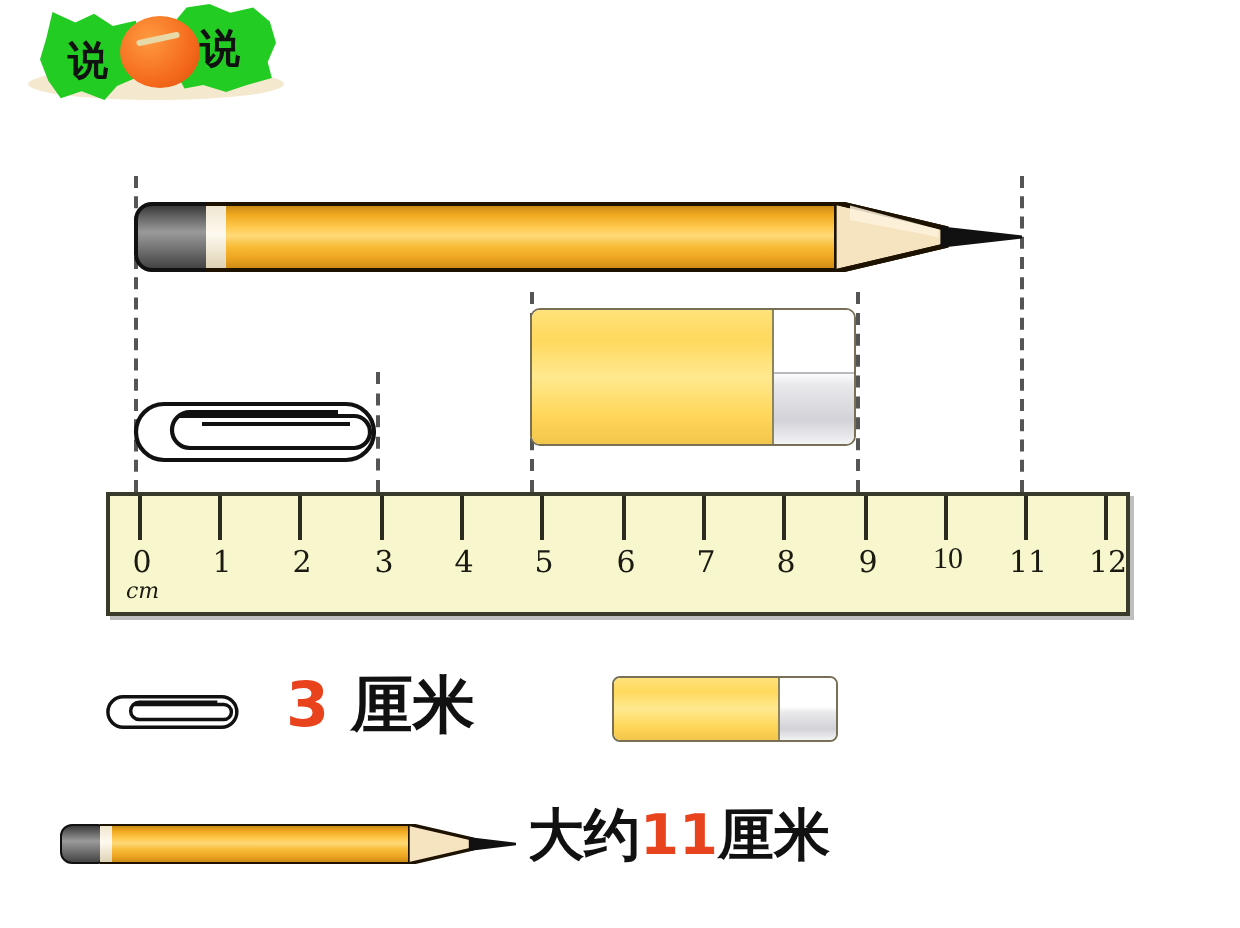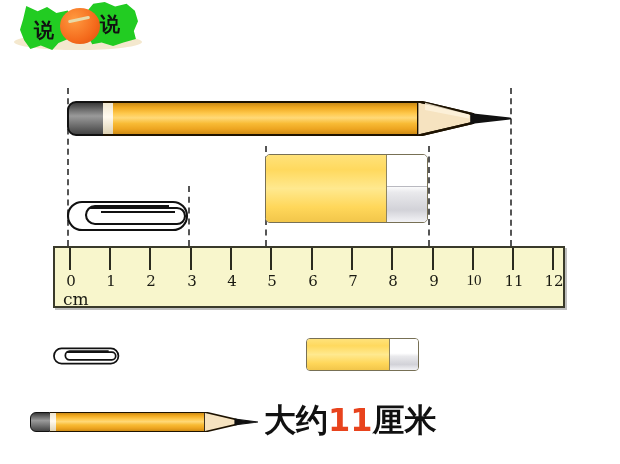--- a/index.html
+++ b/index.html
@@ -199,35 +199,36 @@
     position: absolute;
     font-family: "DejaVu Serif", "Liberation Serif", serif;
     font-size: 15px;
     color: #1a1a12;
     transform: translateX(-50%);
     white-space: nowrap;
   }
   .cm-label {
     position: absolute;
     font-family: "DejaVu Serif", "Liberation Serif", serif;
-    font-size: 17px;
+    font-size: 11px;
     color: #1a1a12;
+    font-style: italic;
   }
 
   
   .ans-text {
     position: absolute;
     font-size: 31px;
     font-weight: bold;
     color: #111111;
     white-space: nowrap;
     line-height: 1;
   }
   .ans-text .num { color: #e8431d; }
-  .ans-text.big { font-size: 32px; }
+  .ans-text.big { font-size: 28px; }
 
   .mini-eraser {
     position: absolute;
     box-sizing: border-box;
     border: 1.2px solid #777055;
     border-radius: 4px;
     overflow: hidden;
     display: flex;
   }
 </style>
@@ -312,20 +313,23 @@
 
     <div class="cm-label" style="left:8px; top:41px;">cm</div>
   </div>
 
   <svg class="clip-svg" style="left:48px; top:343px;" width="78" height="26" viewBox="0 0 128 48">
     <g fill="none" stroke="#111111" stroke-width="3.2">
       <path d="M17,10 H108 a14,14 0 0 1 0,28 H17 a14,14 0 0 1 0,-28 Z"></path>
       <path d="M26,17 H110 a7,7 0 0 1 0,14 H32 a8,8 0 0 1 0,-16 H104"></path>
     </g>
   </svg>
+  <div class="ans-text" style="left:143px; top:338px;">
+    <span class="num">3</span><span>&nbsp;</span><span>厘米</span>
+  </div>
 
   <div class="mini-eraser" style="left:306px; top:338px; width:113px; height:33px;">
     <div class="e-yellow" style="width:84px; height:100%; background:linear-gradient(to bottom,#ffe27a 0%,#ffd95e 22%,#ffe98f 50%,#ffd75a 78%,#f2c64a 100%); border-right:1.2px solid #8d8460; box-sizing:border-box;"></div>
     <div class="e-white" style="width:29px; height:100%; background:linear-gradient(to bottom,#ffffff 0%,#ffffff 46%,#e9e9ec 56%,#d2d2d8 82%,#f3f3f6 100%); box-sizing:border-box;"></div>
   </div>
 
   <div class="pencil" style="left:30px; top:412px; width:228px; height:20px;">
     <div class="p-body" style="left:22px; width:153px; border-top-width:1.5px; border-bottom-width:1.5px;"></div>
     <div class="p-ferrule" style="left:0px; width:21px; border-width:1.5px; border-radius:6px 2px 2px 6px;"></div>
     <div class="p-band" style="left:20px; width:6px; border-top-width:1.5px; border-bottom-width:1.5px;"></div>

